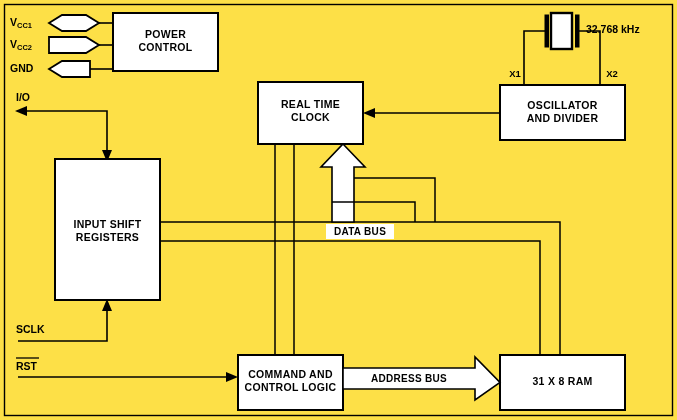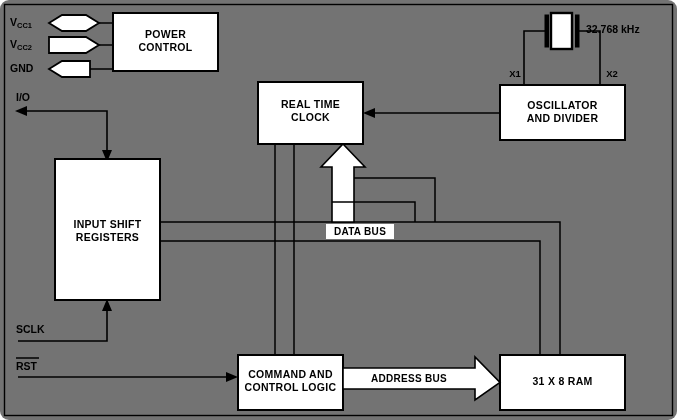--- a/index.html
+++ b/index.html
@@ -7,23 +7,22 @@
     padding: 0;
     background: #ffffff;
   }
   body {
     font-family: "Liberation Sans", sans-serif;
   }
   #diagram-root {
     position: relative;
     width: 677px;
     height: 420px;
-    background: #737373;
+    background: #fde047;
     overflow: hidden;
-    border-radius: 9px;
   }
   svg#block-diagram {
     display: block;
     width: 677px;
     height: 420px;
   }
   .blk-rect {
     fill: #ffffff;
     stroke: #000000;
     stroke-width: 2;

